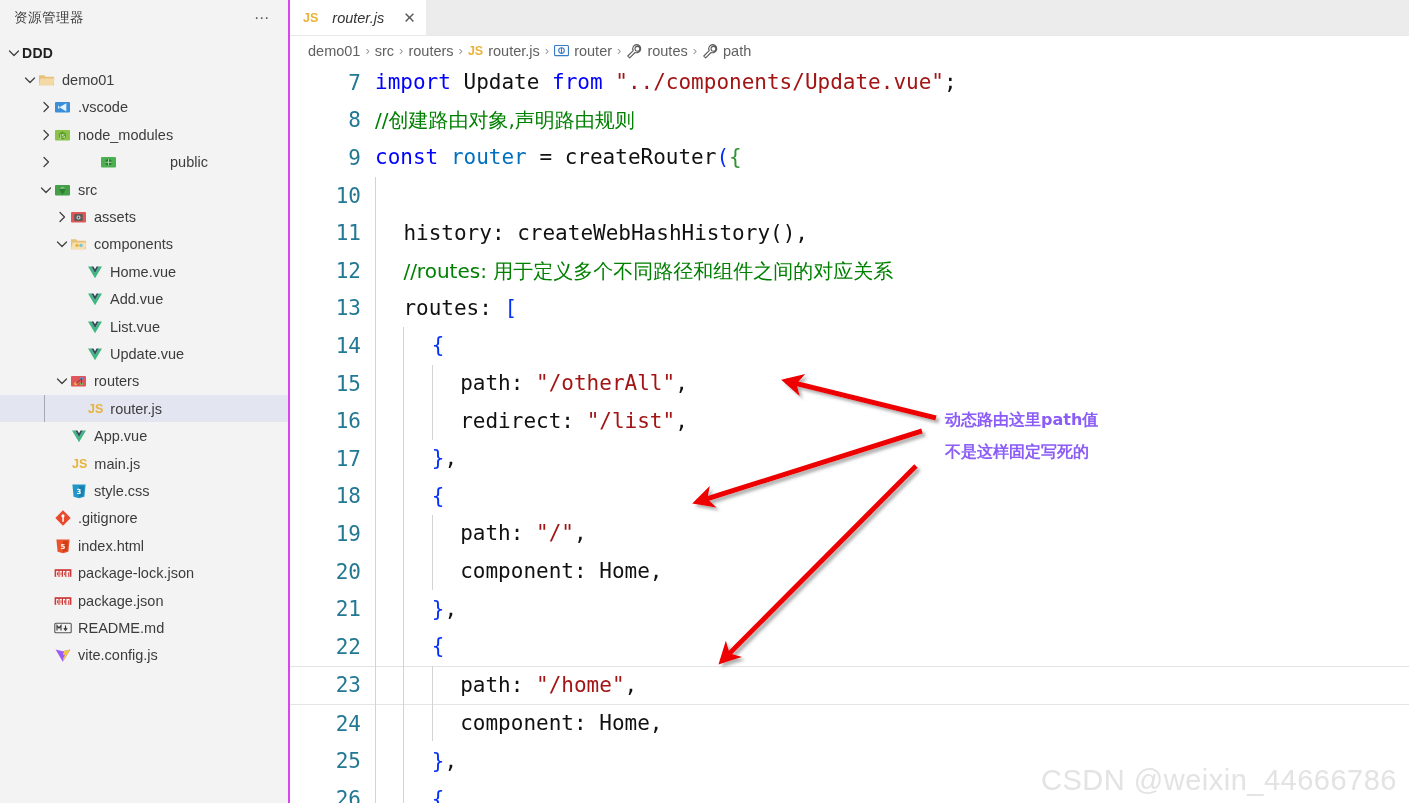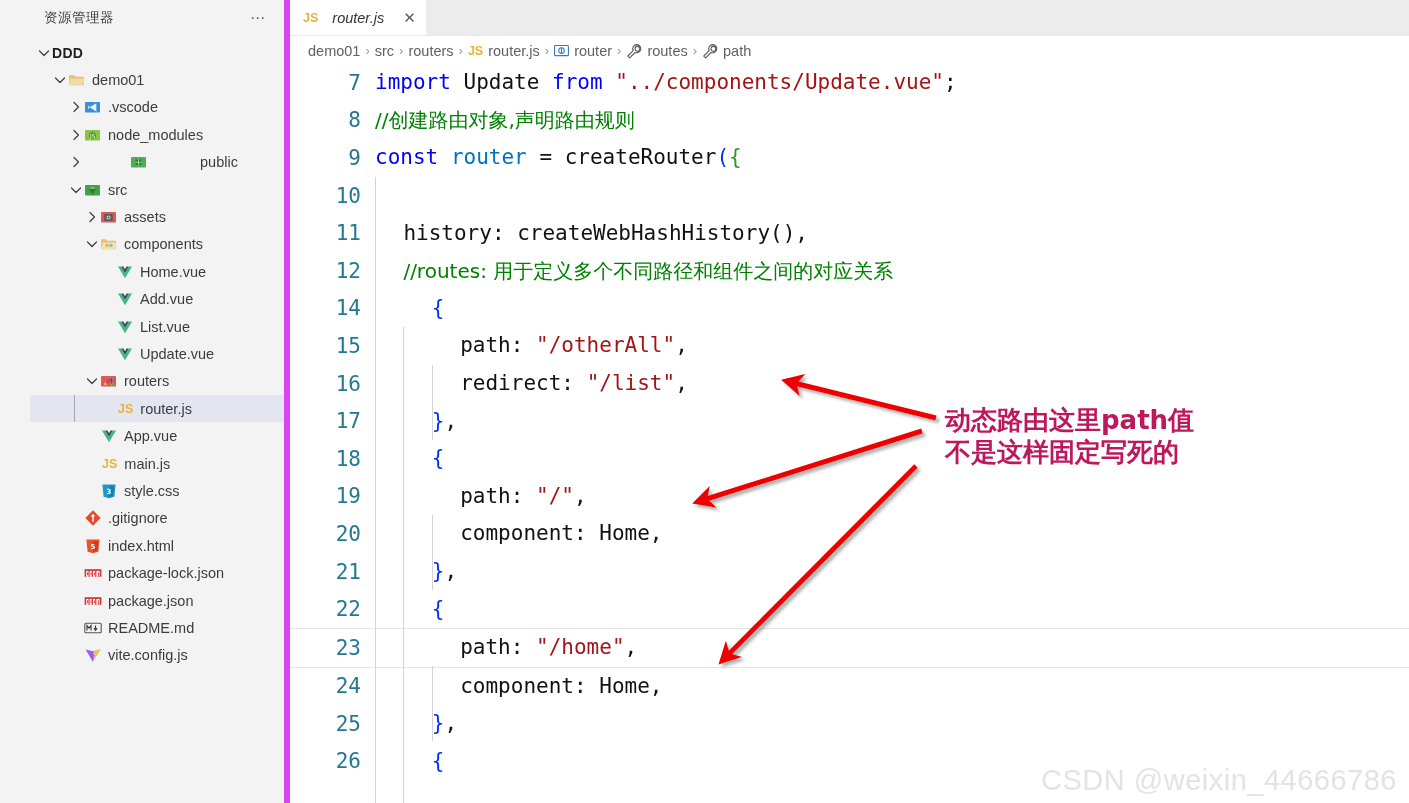--- a/index.html
+++ b/index.html
@@ -7,22 +7,22 @@
     width:1409px;height:803px;overflow:hidden;
     background:#ffffff;
     font-family:"Liberation Sans","DejaVu Sans",sans-serif;
     -webkit-font-smoothing:antialiased;
   }
   #app{position:relative;width:1409px;height:803px;display:flex;}
 
   
   .sidebar{
     width:290px;height:803px;background:#f3f3f3;
-    border-right:6px solid #d946ef;
-    box-sizing:border-box;position:relative;flex:0 0 290px;padding-left:30px;
+    border-right:2px solid #d946ef;
+    box-sizing:border-box;position:relative;flex:0 0 290px;
   }
   .sb-header{
     height:35px;display:flex;align-items:center;
     padding:0 18px 0 14px;justify-content:space-between;
   }
   .sb-title{font-size:13.5px;color:#3b3b3b;letter-spacing:.5px;}
   .sb-dots{font-size:15px;color:#5a5a5a;letter-spacing:1px;line-height:10px;cursor:pointer;}
 
   .tree{padding-top:4px;font-size:14.5px;color:#3b3b3b;}
   .row{
@@ -93,21 +93,21 @@
   .fn{color:#111;}
 
   
   .iguide{position:absolute;width:1px;background:#d3d3d3;}
 
   
   .overlay{position:absolute;left:0;top:0;width:1409px;height:803px;pointer-events:none;}
   .note{
     position:absolute;
     font-family:"DejaVu Sans","Liberation Sans",sans-serif;
-    font-weight:bold;font-size:26px;line-height:32px;color:#be185d;
+    font-weight:bold;font-size:16px;line-height:32px;color:#8b5cf6;
     text-shadow:
       -2px -2px 0 #fff, 2px -2px 0 #fff, -2px 2px 0 #fff, 2px 2px 0 #fff,
       -3px 0 0 #fff, 3px 0 0 #fff, 0 -3px 0 #fff, 0 3px 0 #fff,
       -2px 0 2px #fff, 2px 0 2px #fff;
     white-space:pre;
     text-align:right;
   }
   .watermark{
     position:absolute;right:12px;bottom:6px;color:#e3e3e3;font-size:29px;
     font-family:"Liberation Sans","DejaVu Sans",sans-serif;letter-spacing:.5px;
@@ -487,20 +487,24 @@
           <div class="codeline">
             <div class="gutter">10</div>
           </div>
           <div class="codeline">
             <div class="gutter">11</div>
             <div class="codetext" style="margin-left: 28.4px;"><span class="fn">history: createWebHashHistory(),</span></div>
           </div>
           <div class="codeline">
             <div class="gutter">12</div>
             <div class="codetext cjk" style="margin-left: 28.4px;"><span class="cm">//routes: 用于定义多个不同路径和组件之间的对应关系</span></div>
+          </div>
+          <div class="codeline">
+            <div class="gutter">13</div>
+            <div class="codetext" style="margin-left: 28.4px;"><span class="fn">routes: </span><span class="pl">[</span></div>
           </div>
           <div class="codeline">
             <div class="gutter">14</div>
             <div class="codetext" style="margin-left: 56.8px;"><span class="pl">{</span></div>
           </div>
           <div class="codeline">
             <div class="gutter">15</div>
             <div class="codetext" style="margin-left: 85.2px;"><span class="fn">path: </span><span class="str">"/otherAll"</span><span class="fn">,</span></div>
           </div>
           <div class="codeline">

